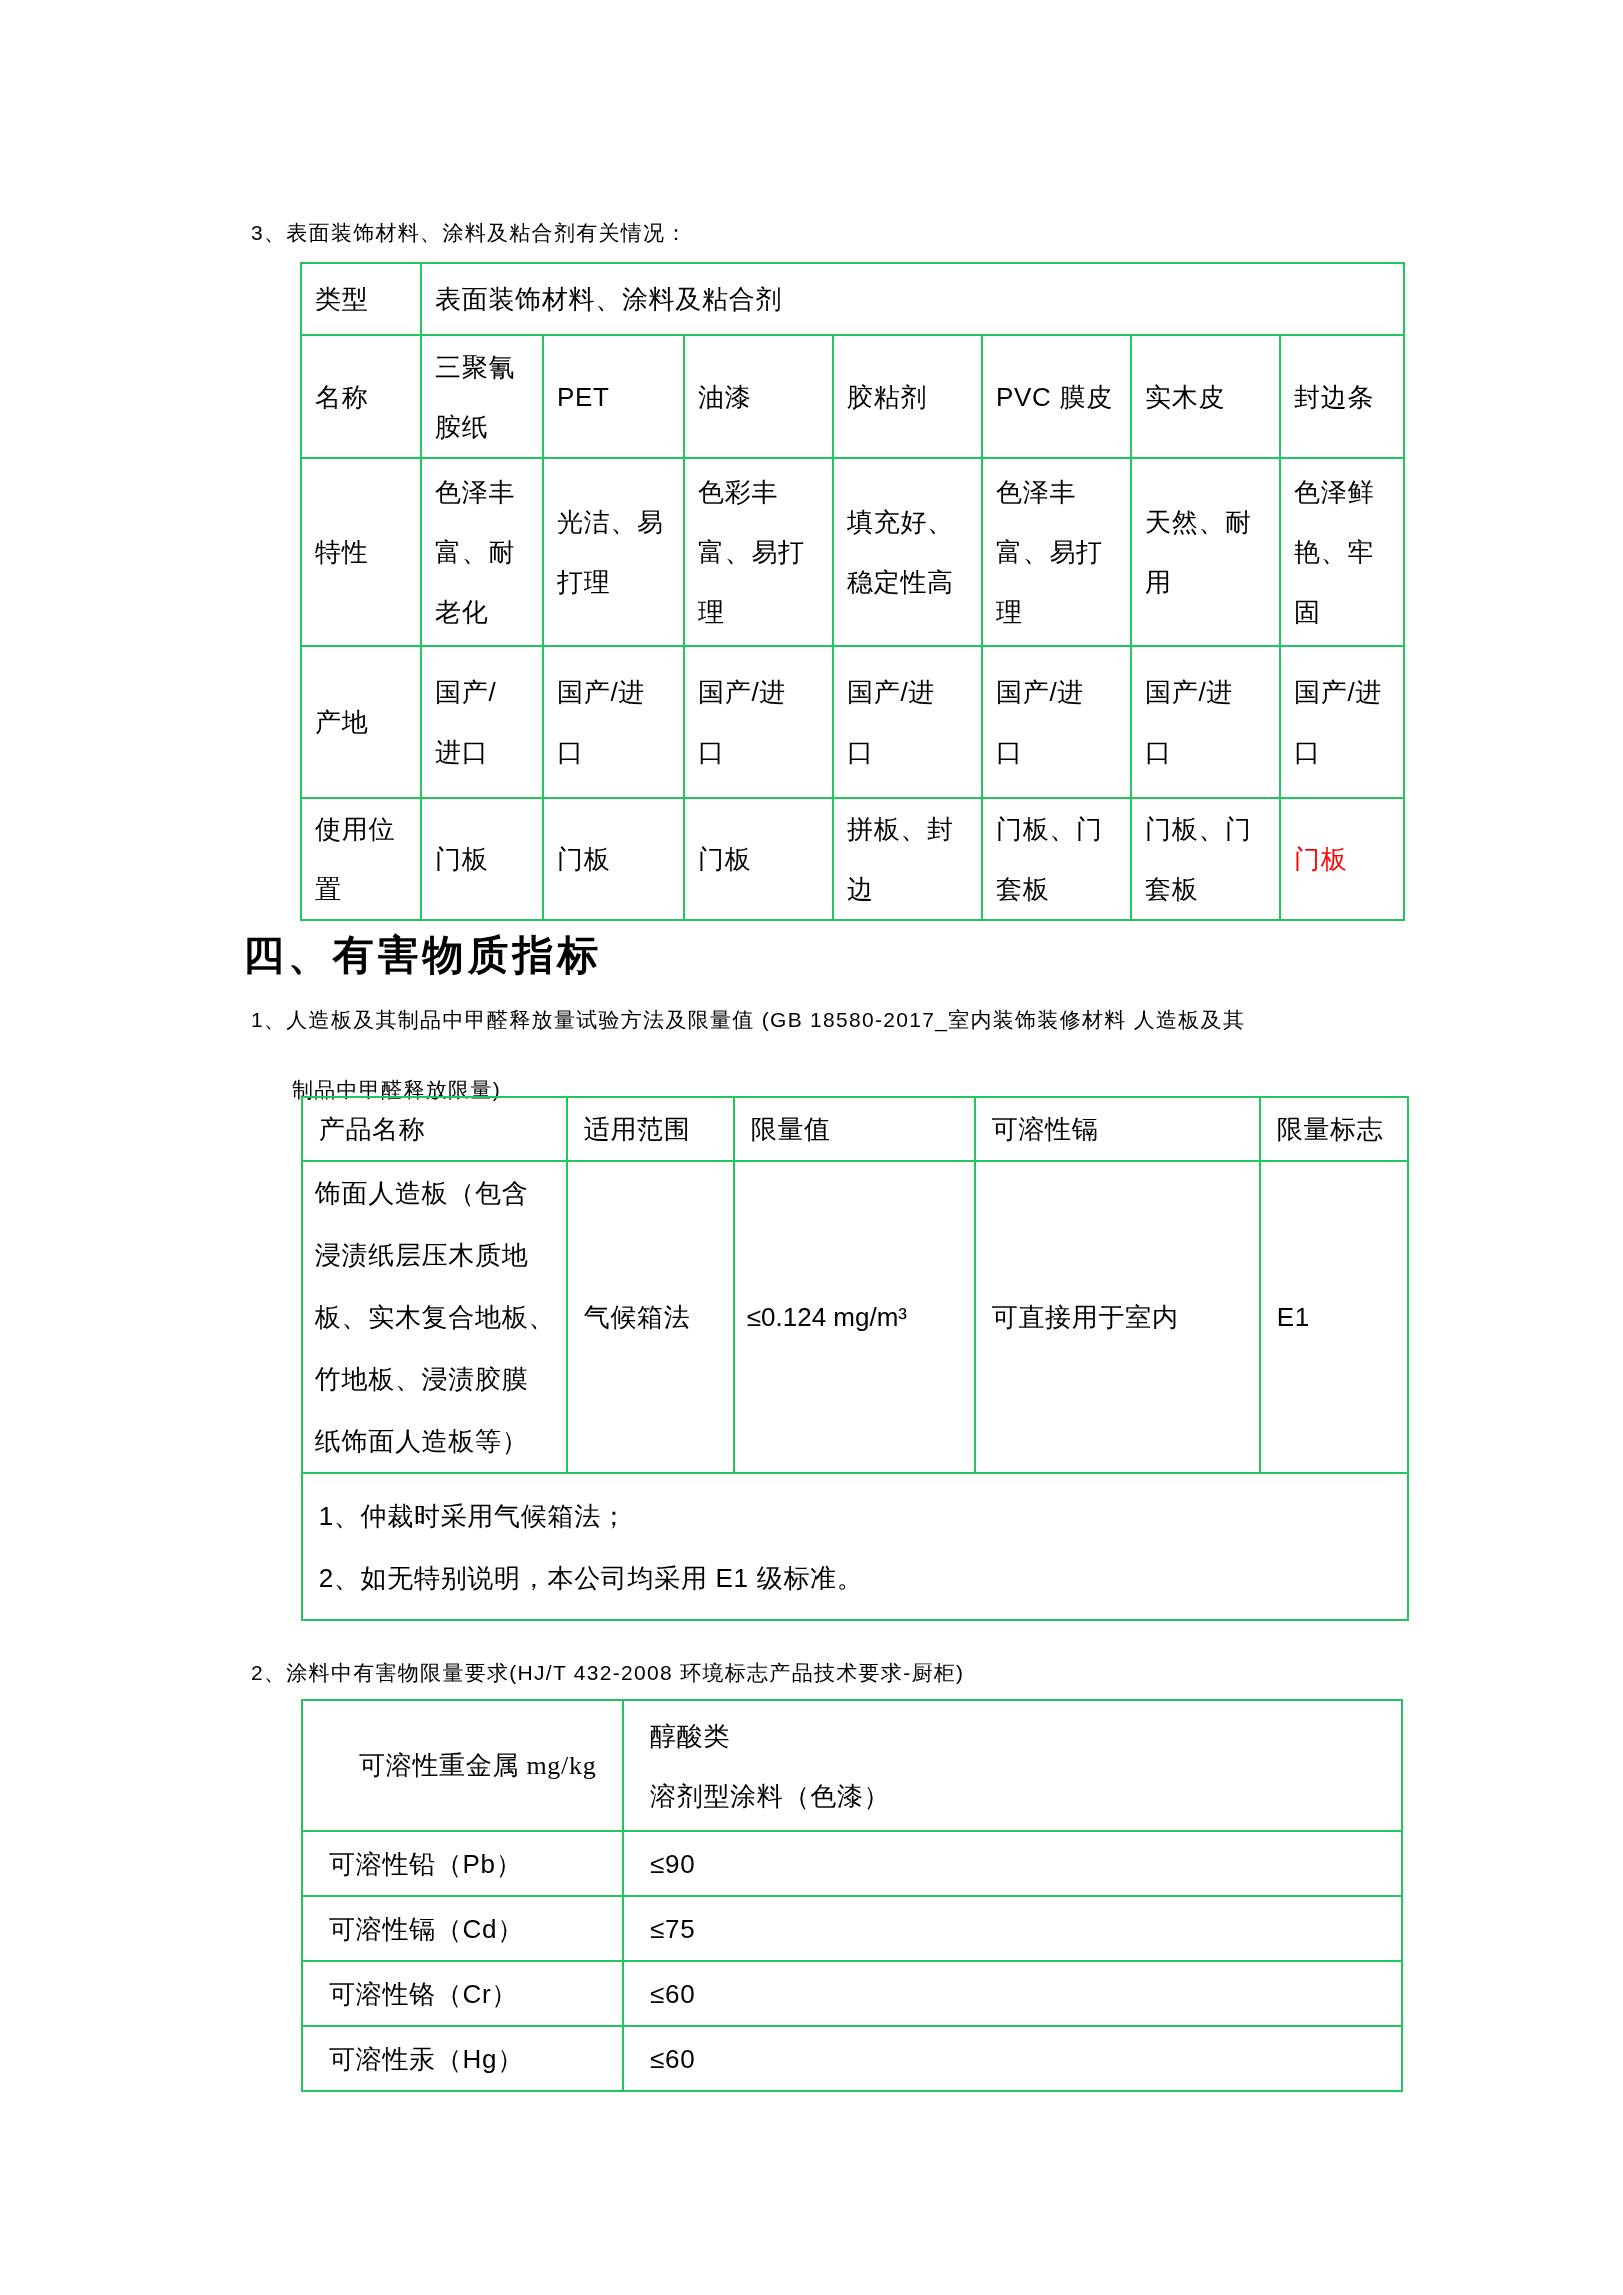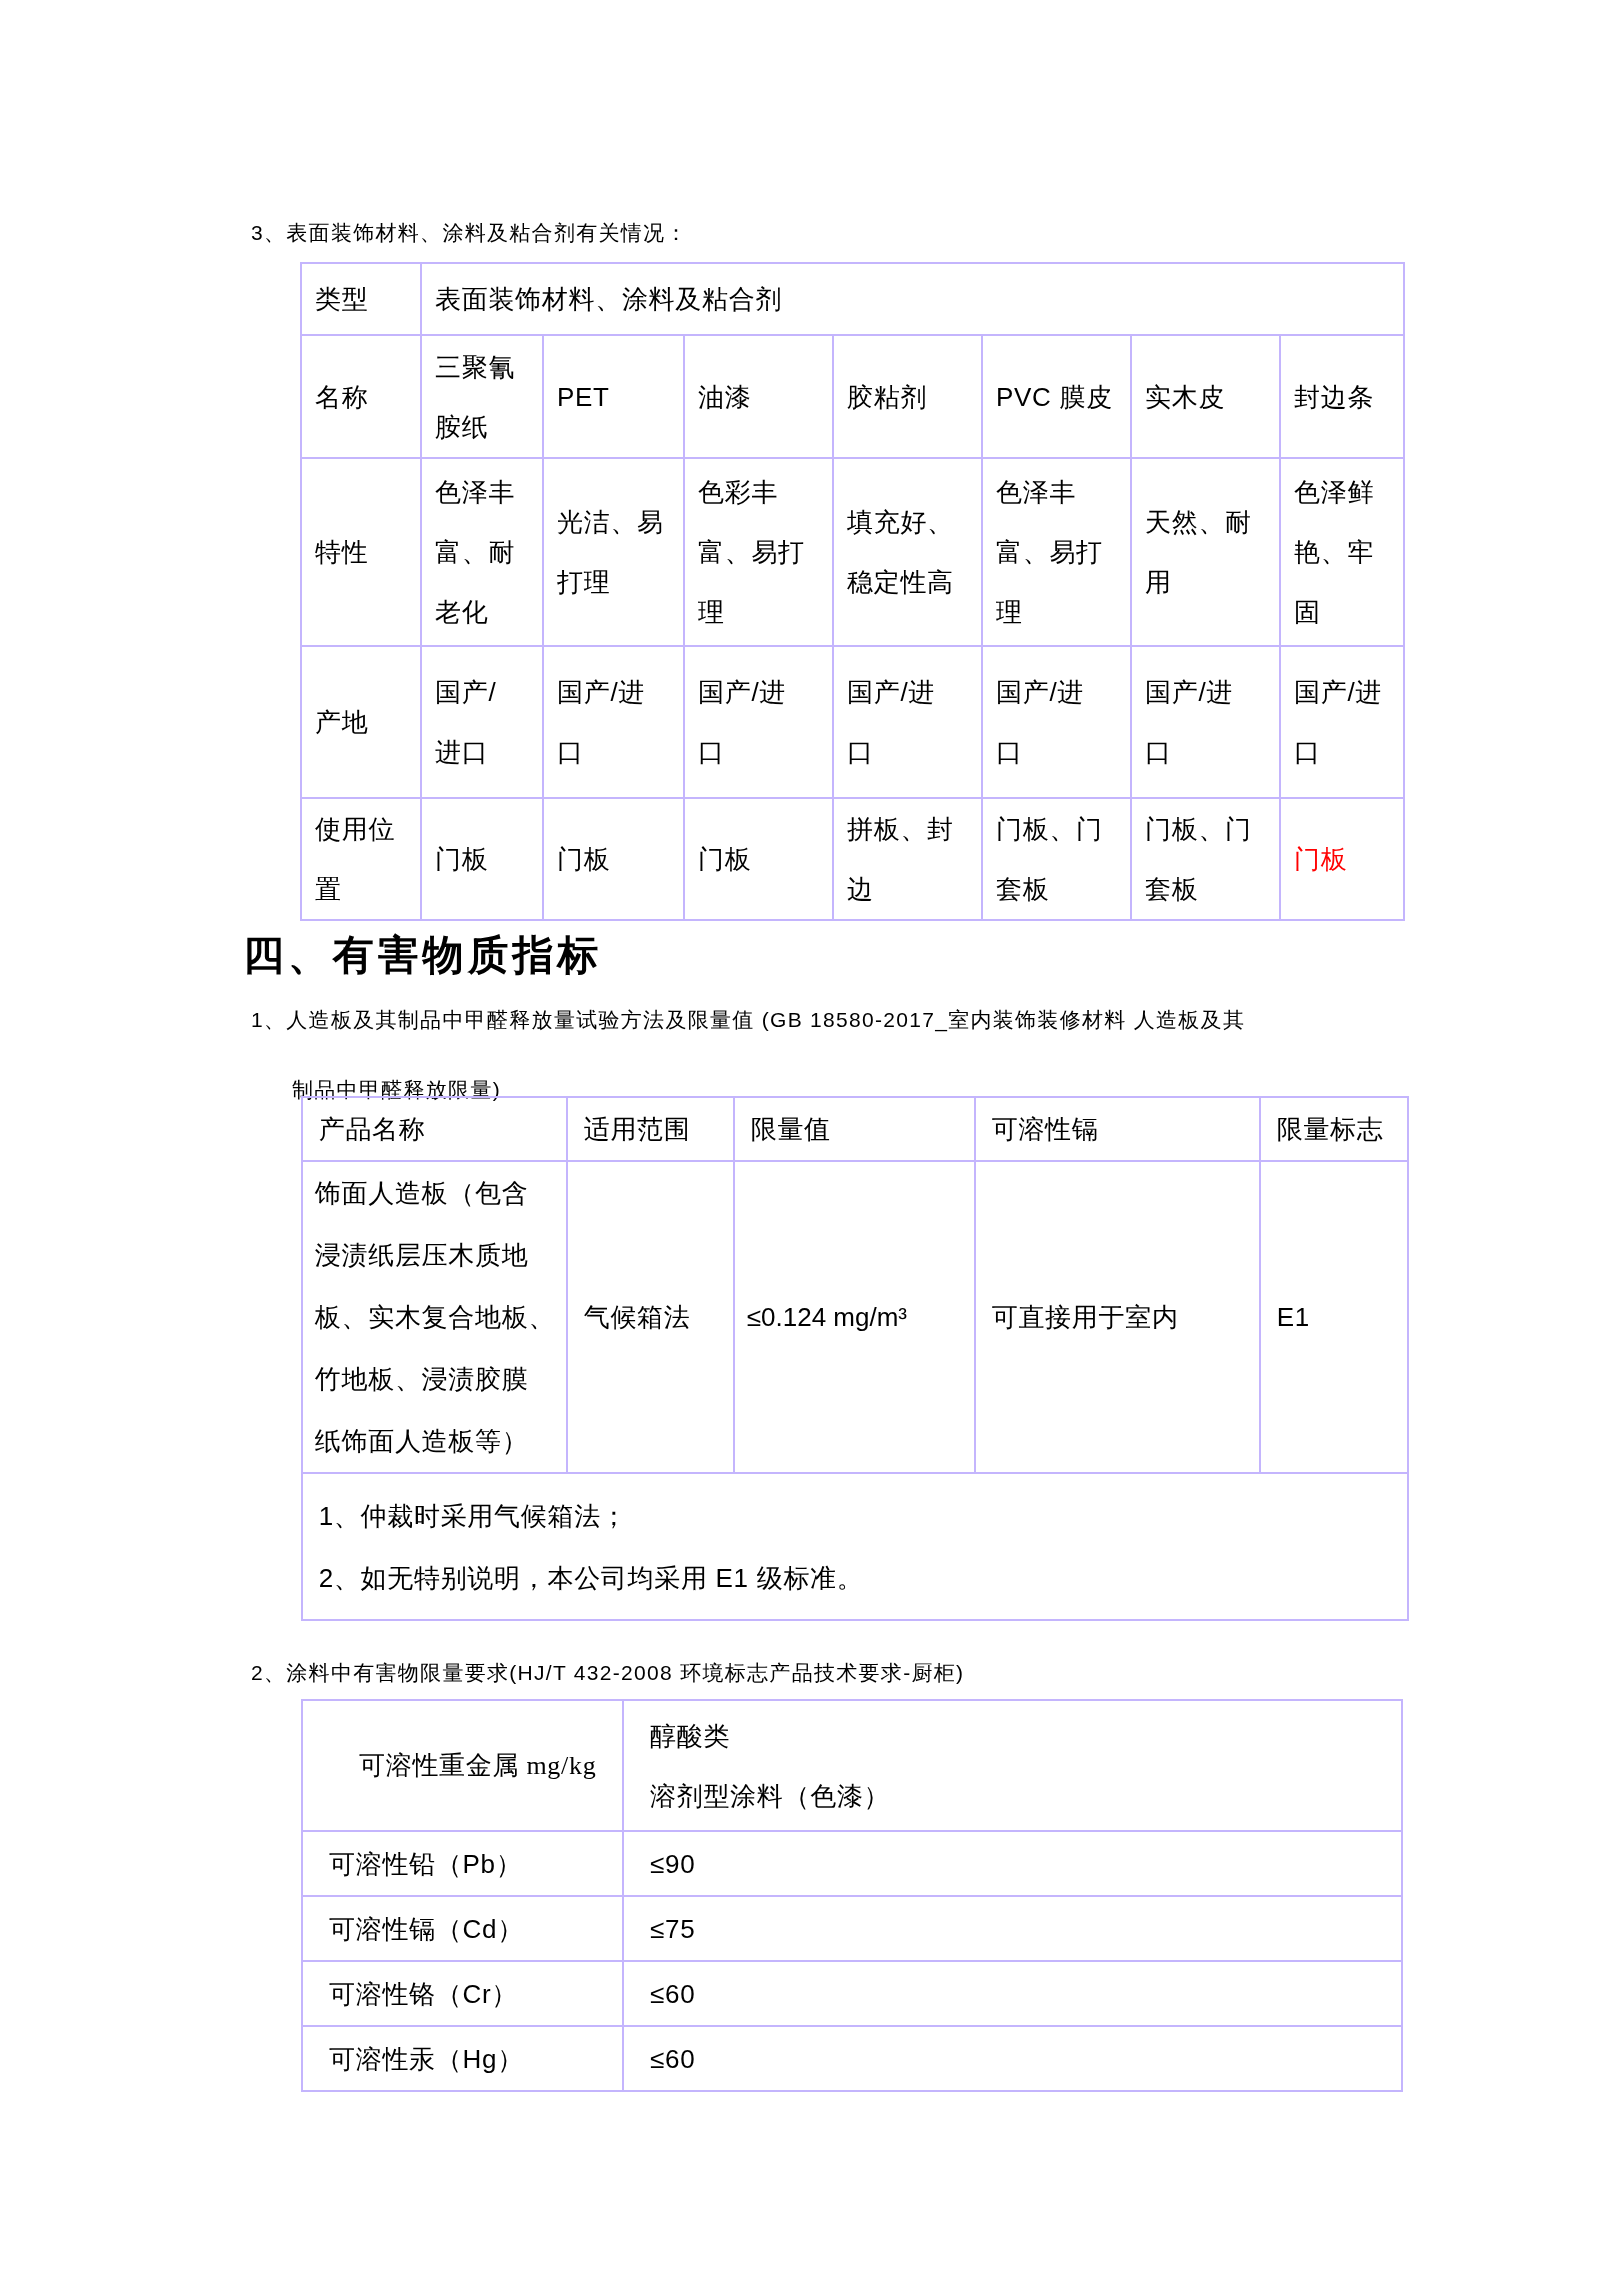--- a/index.html
+++ b/index.html
@@ -13,21 +13,21 @@
   }
   .abs{position:absolute;}
   .body-text{font-size:21px;letter-spacing:1.3px;white-space:pre;}
   .h-main{font-size:41px;font-weight:bold;letter-spacing:3.9px;}
   table.doc{
     border-collapse:collapse;
     table-layout:fixed;
     border:2.6px solid #000;
   }
   table.doc td{
-    border:2px solid #c4b5fd;
+    border:2px solid #22c55e;
     font-size:26px;
     letter-spacing:0.7px;
     vertical-align:middle;
     padding:0 5.2px 0 14.4px;
     white-space:pre-line;
     line-height:60px;
     overflow:hidden;
   }
   #materials td{padding:0 3.9px 0 13px;}
   #formaldehyde td{padding:0 6.5px 0 15.7px;line-height:62px;}

